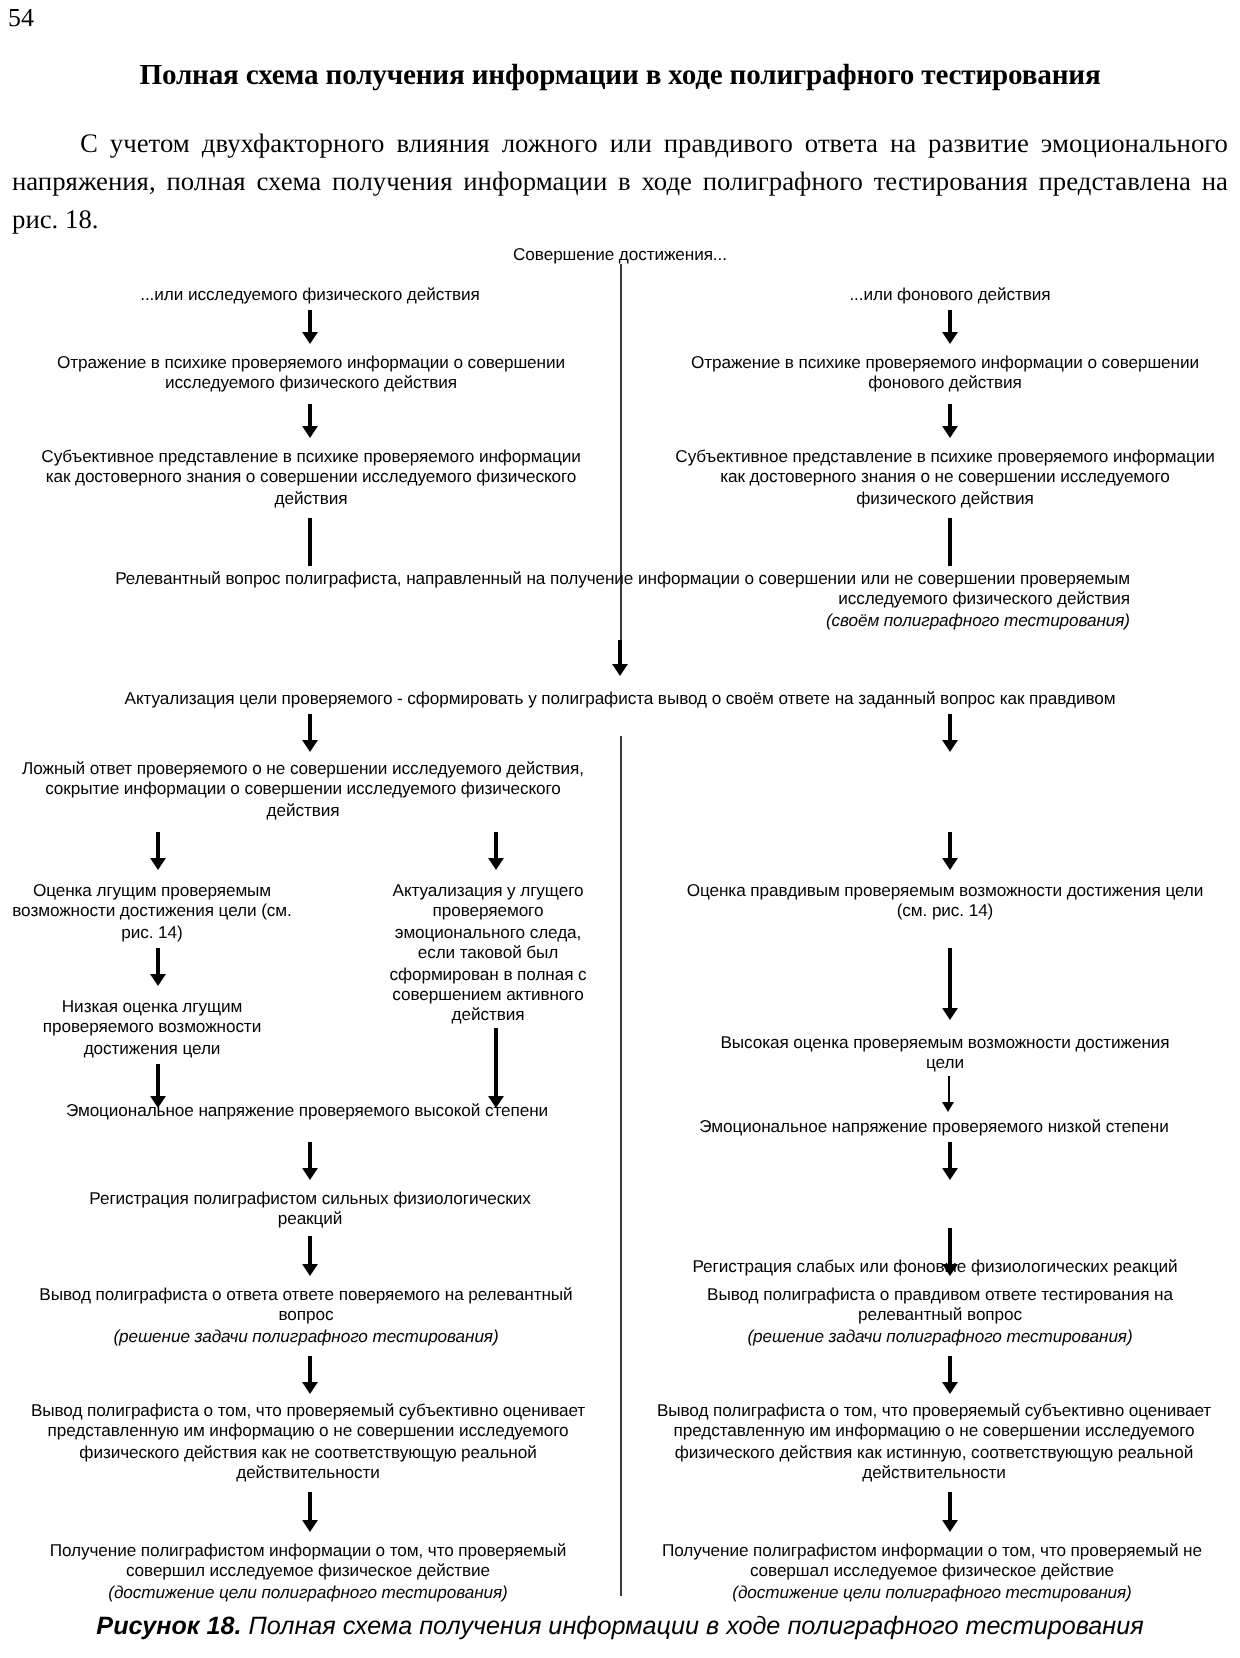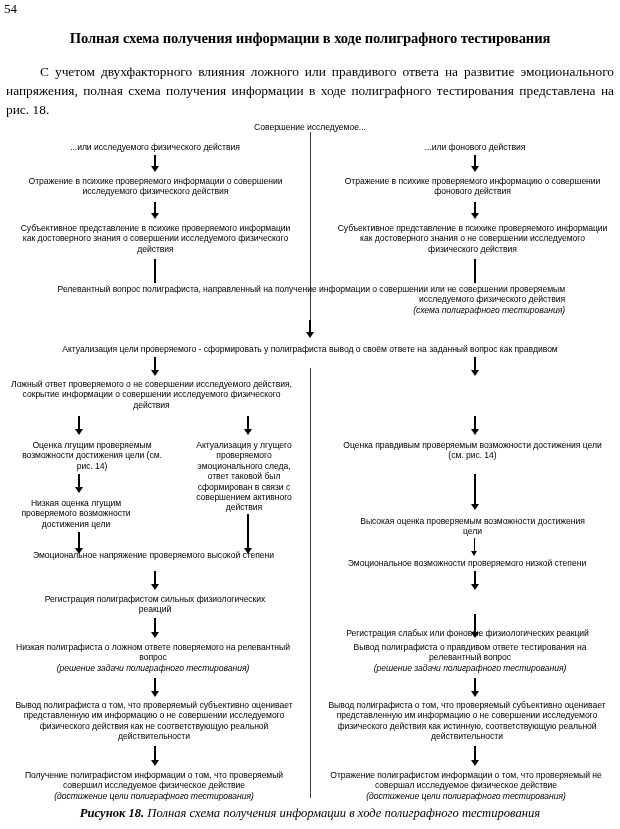--- a/index.html
+++ b/index.html
@@ -125,21 +125,21 @@
   }
 
   .caption {
     position: absolute;
     left: 20px;
     top: 806px;
     width: 580px;
     text-align: center;
     font-size: 12.6px;
     font-style: italic;
-    font-family: Liberation Serif, serif;
+    font-family: Liberation Sans, sans-serif;
   }
   .caption b {
     font-style: italic;
     font-weight: bold;
   }
 </style>
 </head>
 <body>
 
 <div class="page">
@@ -148,57 +148,57 @@
 
   <div class="doc-title">Полная схема получения информации в ходе полиграфного тестирования</div>
 
   <div class="intro">С учетом двухфакторного влияния ложного или правдивого ответа на развитие эмоционального напряжения, полная схема получения информации в ходе полиграфного тестирования представлена на рис. 18.</div>
 
   <div class="diagram">
 
     <div class="divider" style="top:14px;height:196px;"></div>
     <div class="divider" style="top:250px;height:430px;"></div>
 
-    <div class="node" style="left:230px; top:4px; width:160px;">Совершение исследуемое...</div>
+    <div class="node" style="left:230px; top:4px; width:160px;">Совершение достижения...</div>
 
     <div class="node" style="left:30px; top:24px; width:250px;">...или исследуемого физического действия</div>
     <div class="node" style="left:395px; top:24px; width:160px;">...или фонового действия</div>
 
     <div class="arrow" style="left:150px; top:37px; height:17px;">
       <div class="shaft" style="height:12px;"></div>
         <div class="head"></div>
     </div>
     <div class="arrow" style="left:470px; top:37px; height:17px;">
       <div class="shaft" style="height:12px;"></div>
         <div class="head"></div>
     </div>
 
     <div class="node" style="left:18px; top:58px; width:275px;">Отражение в психике проверяемого информации о совершении исследуемого физического действия</div>
-    <div class="node" style="left:335px; top:58px; width:275px;">Отражение в психике проверяемого информацию о совершении фонового действия</div>
+    <div class="node" style="left:335px; top:58px; width:275px;">Отражение в психике проверяемого информации о совершении фонового действия</div>
 
     <div class="arrow" style="left:150px; top:84px; height:17px;">
       <div class="shaft" style="height:12px;"></div>
         <div class="head"></div>
     </div>
     <div class="arrow" style="left:470px; top:84px; height:17px;">
       <div class="shaft" style="height:12px;"></div>
         <div class="head"></div>
     </div>
 
     <div class="node" style="left:18px; top:105px; width:275px;">Субъективное представление в психике проверяемого информации как достоверного знания о совершении исследуемого физического действия</div>
     <div class="node" style="left:335px; top:105px; width:275px;">Субъективное представление в психике проверяемого информации как достоверного знания о не совершении исследуемого физического действия</div>
 
     <div class="line-v" style="left:154px; top:141px; height:24px;"></div>
     <div class="line-v" style="left:474px; top:141px; height:24px;"></div>
 
     <div class="line-v" style="left:154px; top:163px; height:2px; width:0;"></div>
 
     <div class="node" style="left:55px; top:166px; width:510px;text-align:right;">
       <span>Релевантный вопрос полиграфиста, направленный на получение информации о совершении или не совершении проверяемым исследуемого физического действия</span><br>
-      <span class="it">(схема полиграфного тестирования)</span>
+      <span class="it">(своём полиграфного тестирования)</span>
     </div>
 
     <div class="arrow" style="left:305px; top:202px; height:18px;">
       <div class="shaft" style="height:13px;"></div>
         <div class="head"></div>
     </div>
 
     <div class="node" style="left:10px; top:226px; width:600px;">Актуализация цели проверяемого - сформировать у полиграфиста вывод о своём ответе на заданный вопрос как правдивом</div>
 
     <div class="arrow" style="left:150px; top:239px; height:19px;">
@@ -218,22 +218,22 @@
     </div>
     <div class="arrow" style="left:243px; top:298px; height:19px;">
       <div class="shaft" style="height:14px;"></div>
         <div class="head"></div>
     </div>
     <div class="arrow" style="left:470px; top:298px; height:19px;">
       <div class="shaft" style="height:14px;"></div>
         <div class="head"></div>
     </div>
 
-    <div class="node" style="left:22px; top:322px; width:140px;text-align:center;">Оценка лгущим проверяемым возможности достижения цели (см. рис. 14)</div>
-    <div class="node" style="left:188px; top:322px; width:112px;">Актуализация у лгущего проверяемого эмоционального следа, ответ таковой был сформирован в связи с совершением активного действия</div>
+    <div class="node" style="left:6px; top:322px; width:140px;text-align:center;">Оценка лгущим проверяемым возможности достижения цели (см. рис. 14)</div>
+    <div class="node" style="left:188px; top:322px; width:112px;">Актуализация у лгущего проверяемого эмоционального следа, если таковой был сформирован в полная с совершением активного действия</div>
     <div class="node" style="left:340px; top:322px; width:265px;">Оценка правдивым проверяемым возможности достижения цели (см. рис. 14)</div>
 
     <div class="arrow" style="left:74px; top:356px; height:19px;">
       <div class="shaft" style="height:14px;"></div>
         <div class="head"></div>
     </div>
     <div class="arrow" style="left:470px; top:356px; height:36px;">
       <div class="shaft" style="height:30px;"></div>
         <div class="head"></div>
     </div>
@@ -248,21 +248,21 @@
     <div class="arrow" style="left:243px; top:396px; height:40px;">
       <div class="shaft" style="height:34px;"></div>
         <div class="head"></div>
     </div>
     <div class="arrow thin" style="left:469px; top:420px; height:18px;">
       <div class="shaft" style="height:13px;"></div>
         <div class="head"></div>
     </div>
 
     <div class="node" style="left:6px; top:432px; width:295px;">Эмоциональное напряжение проверяемого высокой степени</div>
-    <div class="node" style="left:322px; top:440px; width:290px;">Эмоциональное возможности проверяемого низкой степени</div>
+    <div class="node" style="left:322px; top:440px; width:290px;">Эмоциональное напряжение проверяемого низкой степени</div>
 
     <div class="arrow" style="left:150px; top:453px; height:19px;">
       <div class="shaft" style="height:14px;"></div>
         <div class="head"></div>
     </div>
     <div class="arrow" style="left:470px; top:453px; height:19px;">
       <div class="shaft" style="height:14px;"></div>
         <div class="head"></div>
     </div>
 
@@ -272,21 +272,21 @@
     <div class="arrow" style="left:150px; top:500px; height:20px;">
       <div class="shaft" style="height:15px;"></div>
         <div class="head"></div>
     </div>
     <div class="arrow" style="left:470px; top:496px; height:24px;">
       <div class="shaft" style="height:19px;"></div>
         <div class="head"></div>
     </div>
 
     <div class="node" style="left:8px; top:524px; width:290px;">
-      <span>Низкая полиграфиста о ложном ответе поверяемого на релевантный вопрос</span><br>
+      <span>Вывод полиграфиста о ответа ответе поверяемого на релевантный вопрос</span><br>
       <span class="it">(решение задачи полиграфного тестирования)</span>
     </div>
     <div class="node" style="left:330px; top:524px; width:280px;">
       <span>Вывод полиграфиста о правдивом ответе тестирования на релевантный вопрос</span><br>
       <span class="it">(решение задачи полиграфного тестирования)</span>
     </div>
 
     <div class="arrow" style="left:150px; top:560px; height:19px;">
       <div class="shaft" style="height:14px;"></div>
         <div class="head"></div>
@@ -306,21 +306,21 @@
     <div class="arrow" style="left:470px; top:628px; height:20px;">
       <div class="shaft" style="height:15px;"></div>
         <div class="head"></div>
     </div>
 
     <div class="node" style="left:6px; top:652px; width:296px;">
       <span>Получение полиграфистом информации о том, что проверяемый совершил исследуемое физическое действие</span><br>
       <span class="it">(достижение цели полиграфного тестирования)</span>
     </div>
     <div class="node" style="left:316px; top:652px; width:300px;">
-      <span>Отражение полиграфистом информации о том, что проверяемый не совершал исследуемое физическое действие</span><br>
+      <span>Получение полиграфистом информации о том, что проверяемый не совершал исследуемое физическое действие</span><br>
       <span class="it">(достижение цели полиграфного тестирования)</span>
     </div>
 
   </div>
 
   <div class="caption">
     <b>Рисунок 18.</b><span> Полная схема получения информации в ходе полиграфного тестирования</span>
   </div>
 
 </div>

